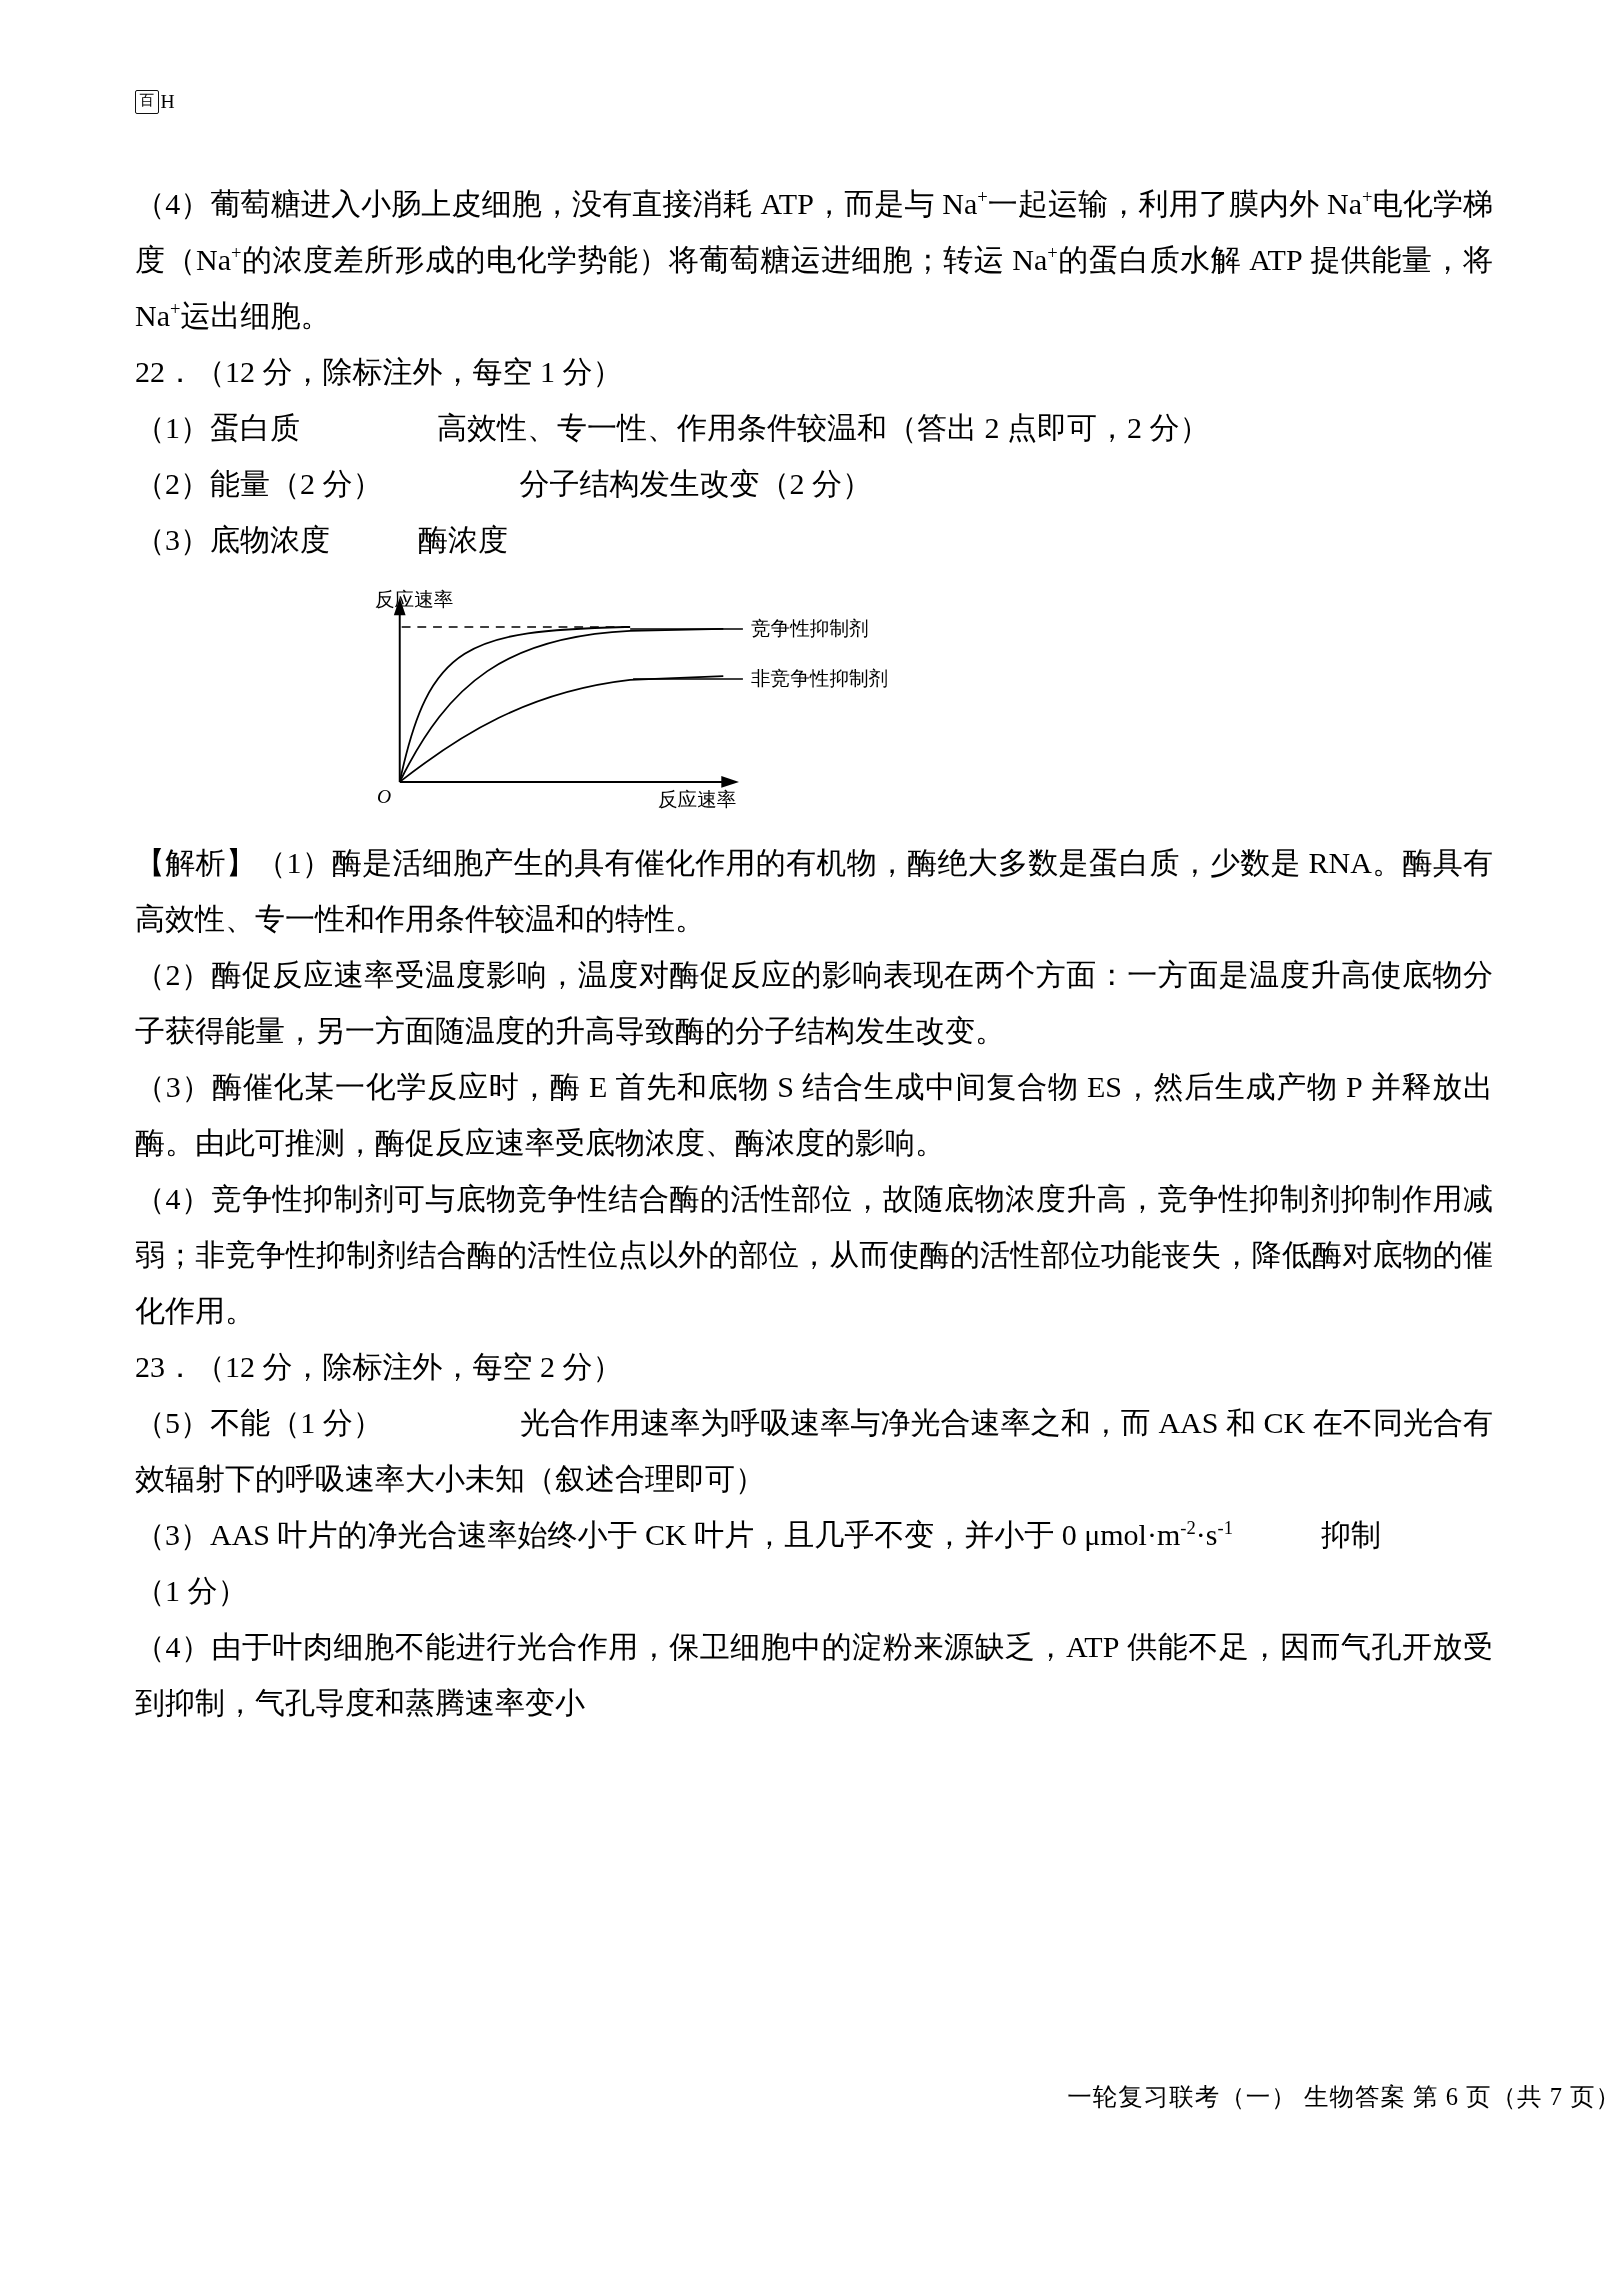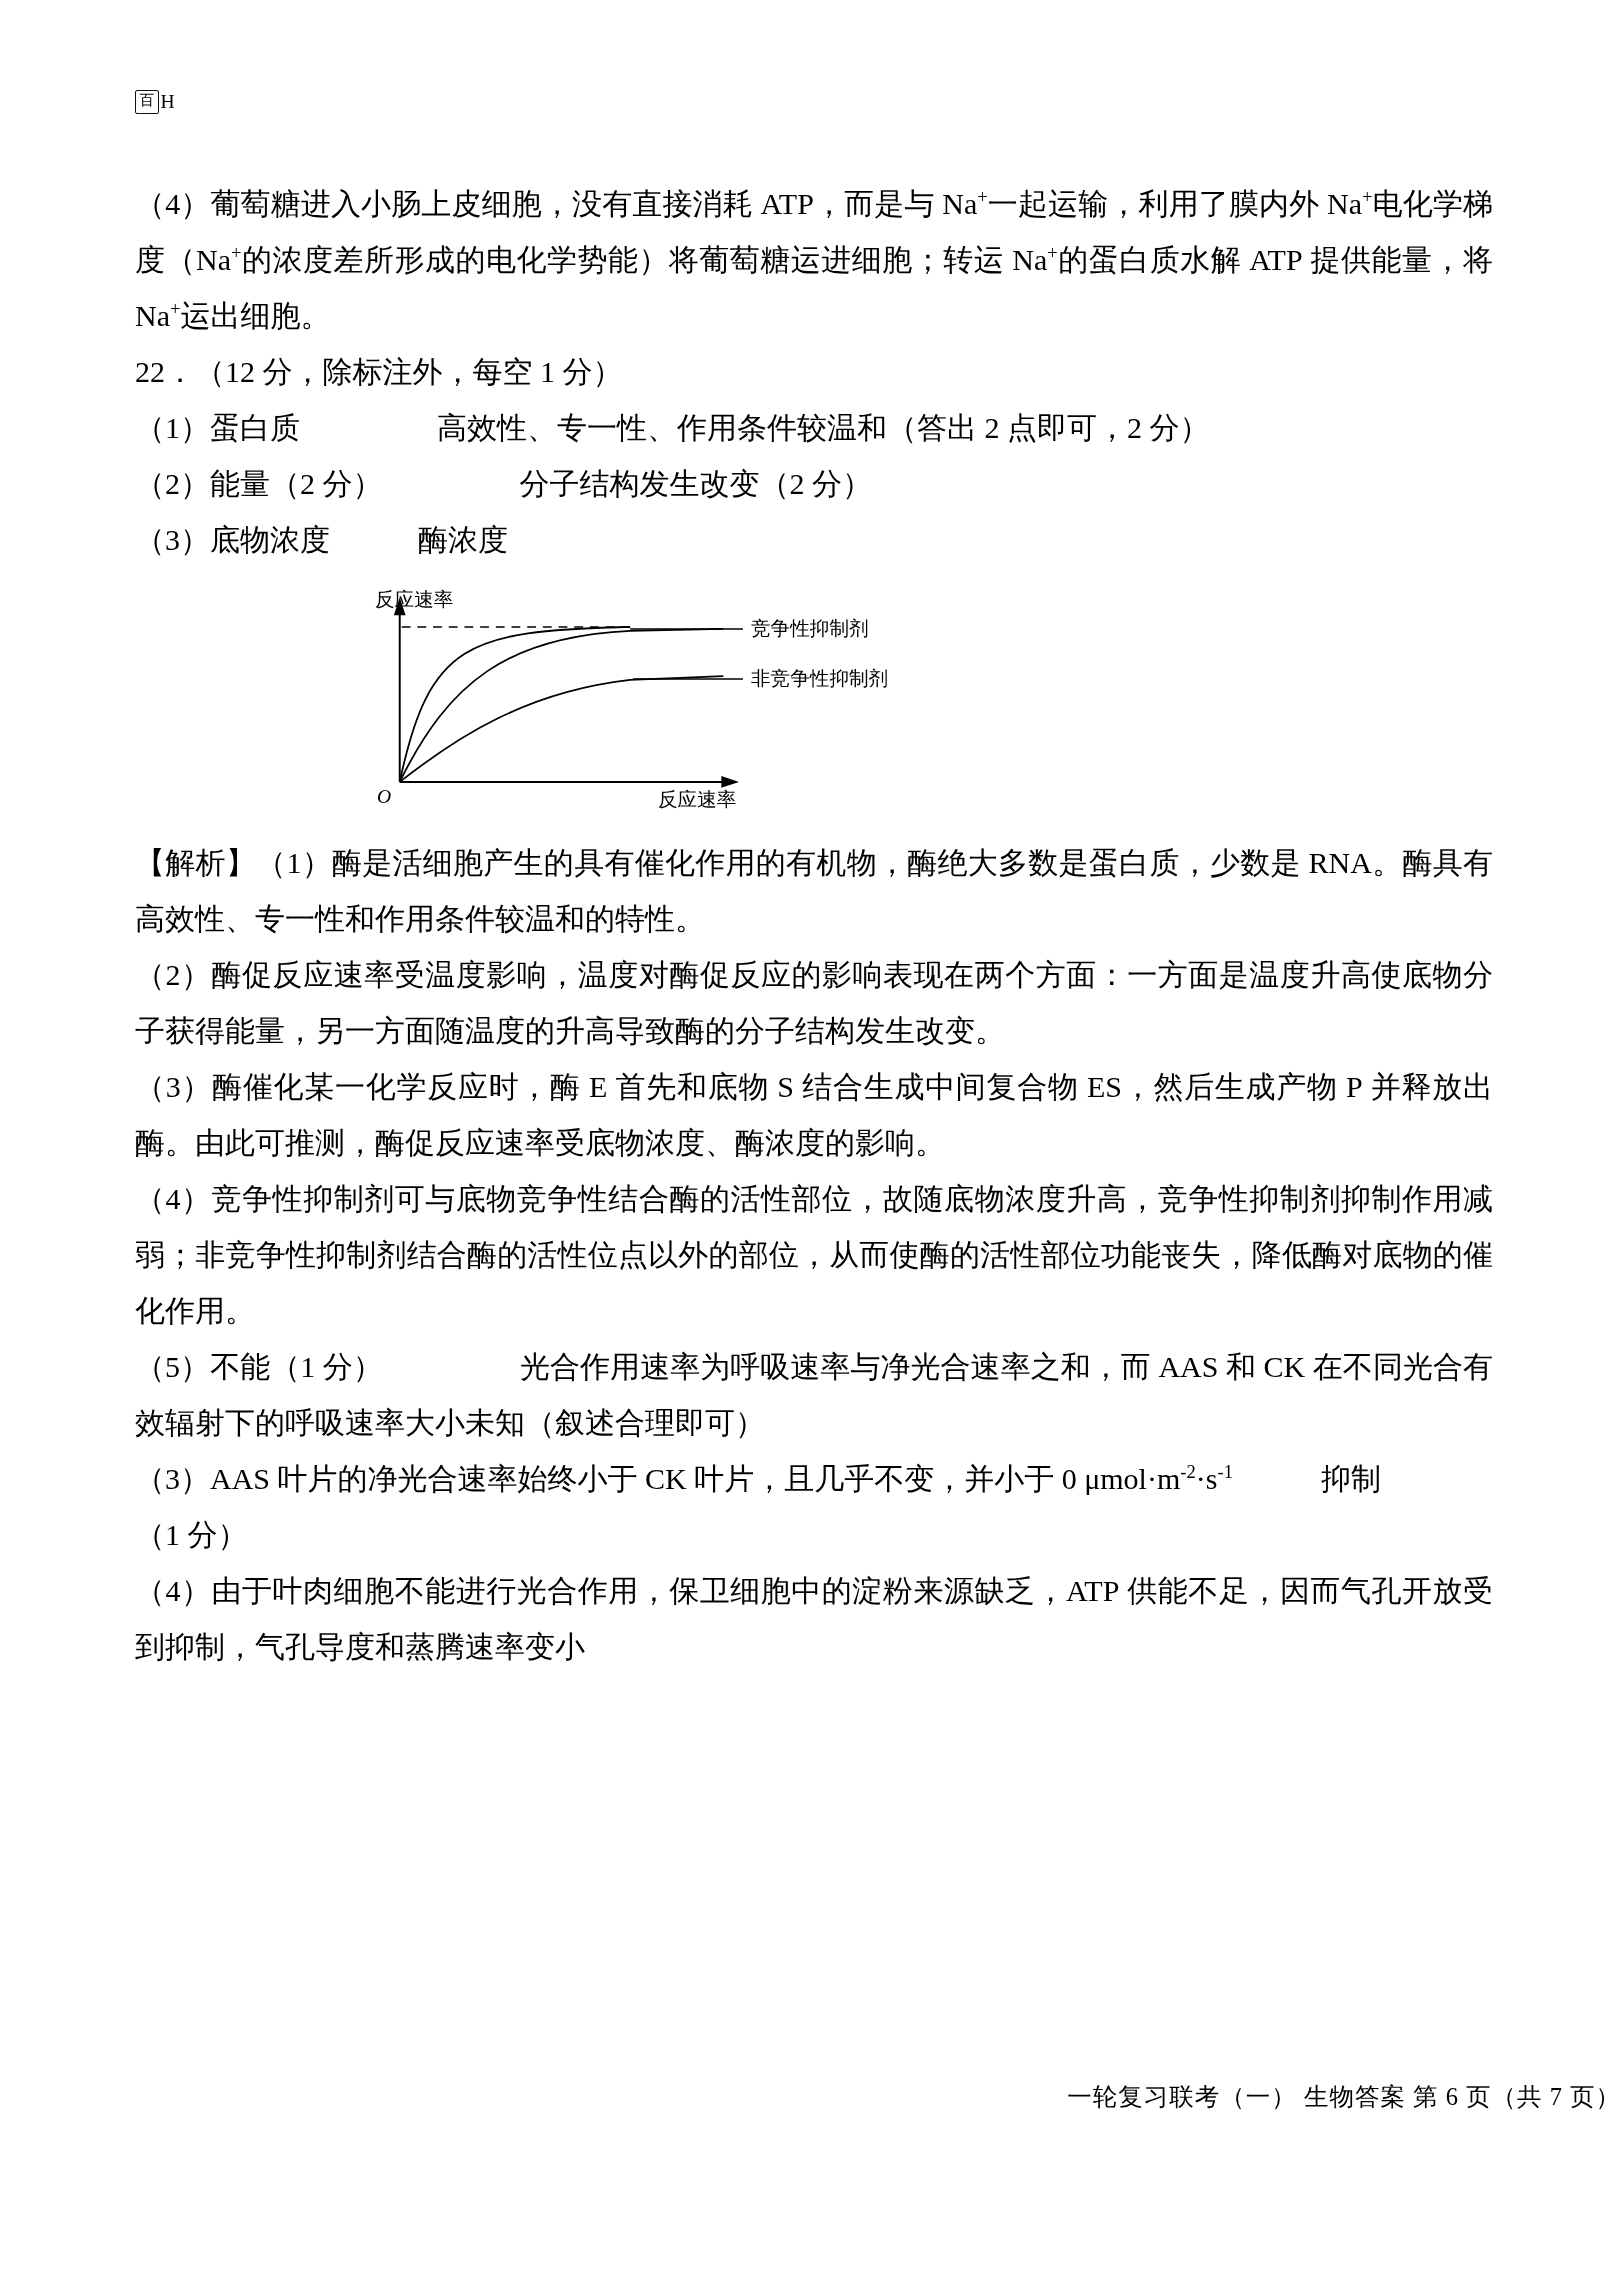--- a/index.html
+++ b/index.html
@@ -132,20 +132,21 @@
     </div>
 
     <p>【解析】（1）酶是活细胞产生的具有催化作用的有机物，酶绝大多数是蛋白质，少数是 <span class="lat">RNA</span>。酶具有高效性、专一性和作用条件较温和的特性。</p>
 
     <p>（2）酶促反应速率受温度影响，温度对酶促反应的影响表现在两个方面：一方面是温度升高使底物分子获得能量，另一方面随温度的升高导致酶的分子结构发生改变。</p>
 
     <p>（3）酶催化某一化学反应时，酶 <span class="lat">E</span> 首先和底物 <span class="lat">S</span> 结合生成中间复合物 <span class="lat">ES</span>，然后生成产物 <span class="lat">P</span> 并释放出酶。由此可推测，酶促反应速率受底物浓度、酶浓度的影响。</p>
 
     <p>（4）竞争性抑制剂可与底物竞争性结合酶的活性部位，故随底物浓度升高，竞争性抑制剂抑制作用减弱；非竞争性抑制剂结合酶的活性位点以外的部位，从而使酶的活性部位功能丧失，降低酶对底物的催化作用。</p>
 
+    <p>23．（12 分，除标注外，每空 2 分）</p>
 
 
     <p><span>（5）不能（1 分）</span><span class="gapXL"></span>光合作用速率为呼吸速率与净光合速率之和，而 <span class="lat">AAS</span> 和 <span class="lat">CK</span> 在不同光合有效辐射下的呼吸速率大小未知（叙述合理即可）</p>
 
     <p>（3）<span class="lat">AAS</span> 叶片的净光合速率始终小于 <span class="lat">CK</span> 叶片，且几乎不变，并小于 <span class="lat">0 μmol·m<sup>-2</sup>·s<sup>-1</sup></span><span class="gapM"></span><span>抑制</span></p>
 
     <p>（1 分）</p>
 
     <p>（4）由于叶肉细胞不能进行光合作用，保卫细胞中的淀粉来源缺乏，<span class="lat">ATP</span> 供能不足，因而气孔开放受到抑制，气孔导度和蒸腾速率变小</p>
 

